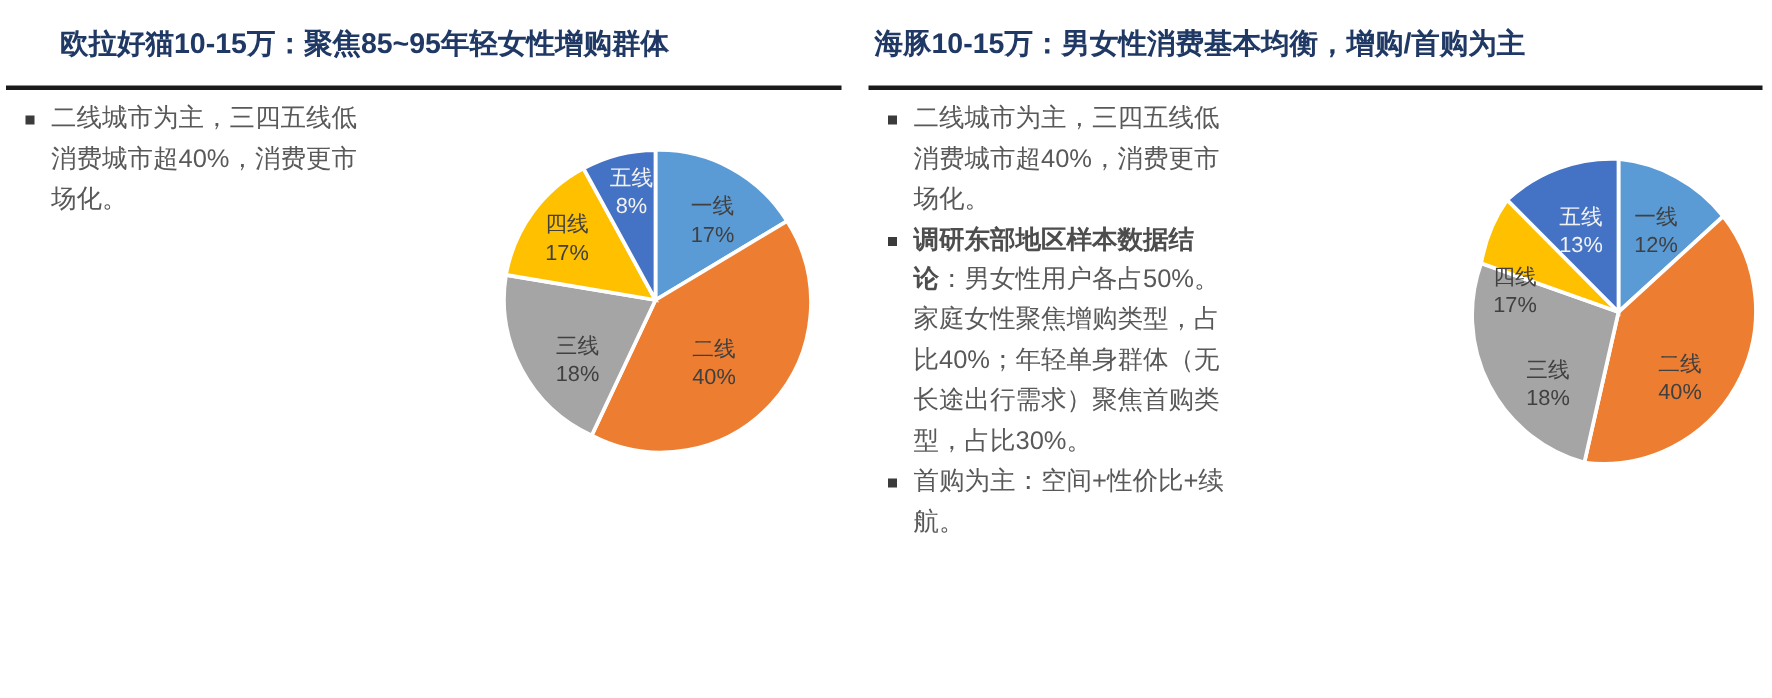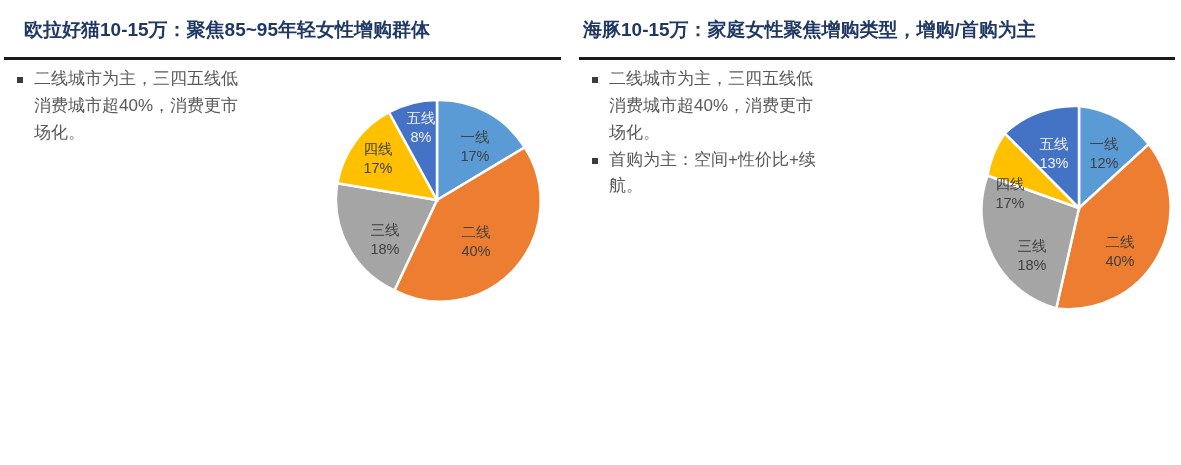--- a/index.html
+++ b/index.html
@@ -19,21 +19,21 @@
   .panel-title{
     position:absolute;
     top:18px;
     font-size:19px;
     font-weight:bold;
     color:#1F3864;
     letter-spacing:0px;
     white-space:nowrap;
     line-height:1.25;
   }
-  .panel-left .panel-title{ left:8px;padding-left:16px; }
+  .panel-left .panel-title{ left:24px;padding-left:16px; }
   .panel-right .panel-title{ left:8px; }
 
   .title-rule{
     position:absolute;
     top:57px;
     height:3px;
     background:#1a1a1a;
   }
   .panel-left .title-rule{ left:4px; right:14px; }
   .panel-right .title-rule{ left:4px; right:6px; }
@@ -122,26 +122,29 @@
           <text class="slice-label" x="48" y="80">17%</text>
 
           <text class="slice-label on-dark" x="91" y="30">五线</text>
           <text class="slice-label on-dark" x="91" y="49">8%</text>
         </g>
       </svg>
     </div>
   </section>
 
   <section class="panel panel-right">
-    <h1 class="panel-title">海豚10-15万：家庭女性聚焦增购类型，增购/首购为主</h1>
+    <h1 class="panel-title">海豚10-15万：男女性消费基本均衡，增购/首购为主</h1>
     <div class="title-rule"></div>
 
     <div class="bullets">
       <p class="bullet">
         <b></b><span>二线城市为主，三四五线低消费城市超40%，消费更市场化。</span>
+      </p>
+      <p class="bullet">
+        <b>调研东部地区样本数据结论</b><span>：男女性用户各占50%。家庭女性聚焦增购类型，占比40%；年轻单身群体（无长途出行需求）聚焦首购类型，占比30%。</span>
       </p>
       <p class="bullet">
         <b></b><span>首购为主：空间+性价比+续航。</span>
       </p>
     </div>
 
     <div class="pie-wrap pie-right">
       <svg width="218" height="218" viewBox="0 0 218 218">
         <g>
 

